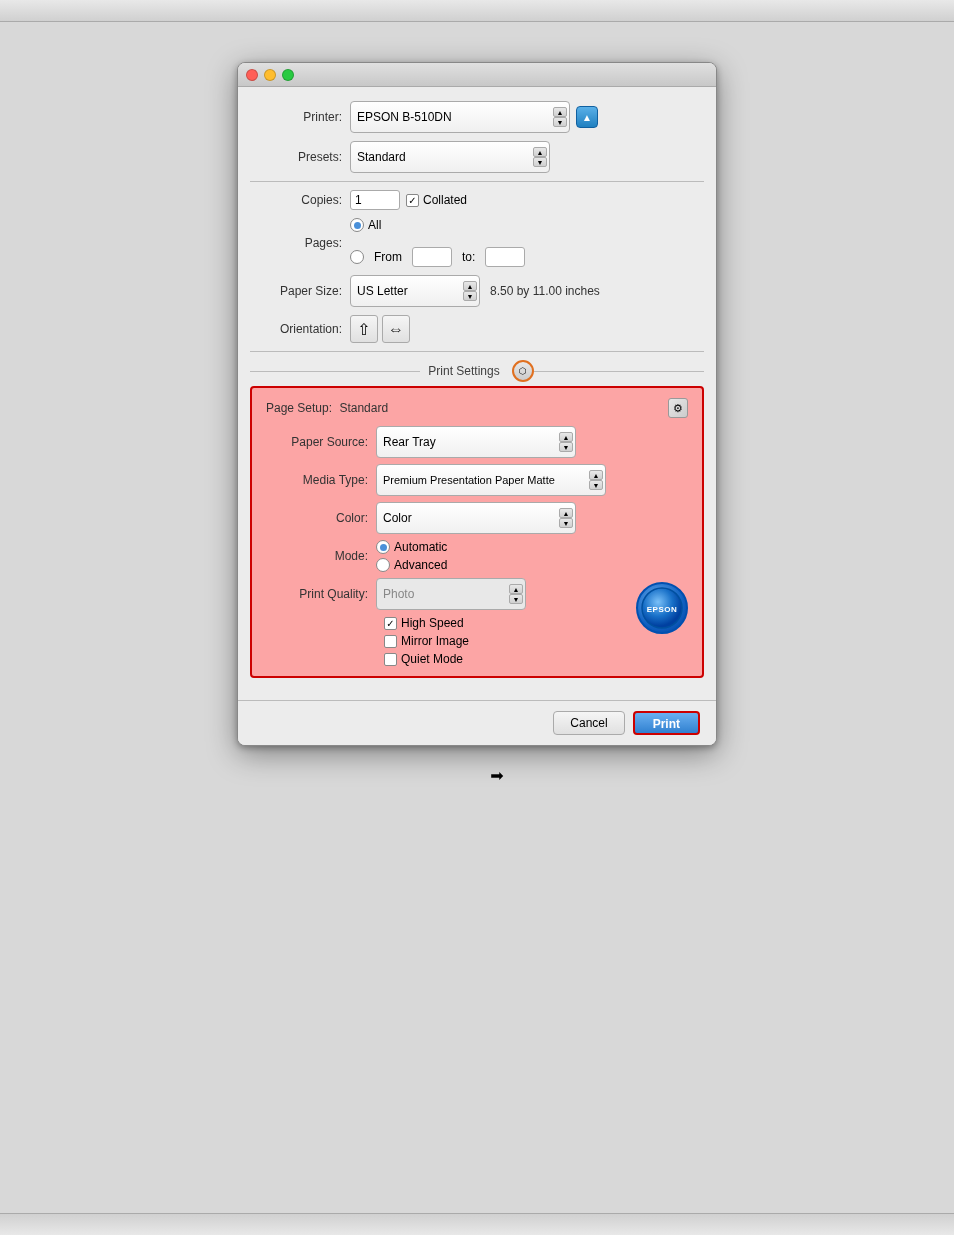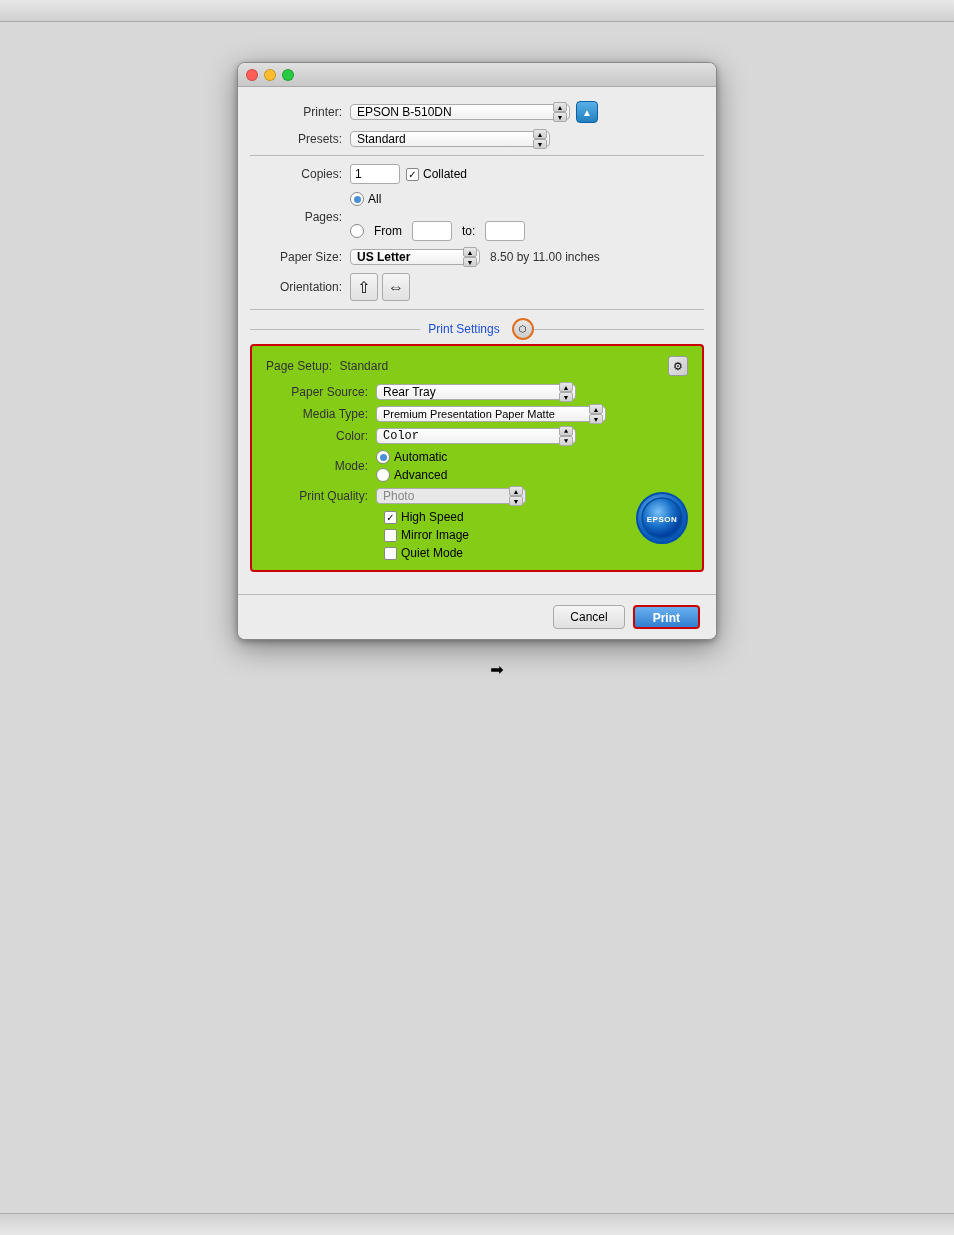--- a/index.html
+++ b/index.html
@@ -94,21 +94,21 @@
       align-items: center;
       gap: 6px;
     }
 
     .select-box {
       background: linear-gradient(to bottom, #fff, #f0f0f0);
       border: 1px solid #aaa;
       border-radius: 4px;
       padding: 2px 20px 2px 6px;
       font-size: 12px;
-      height: 16px;
+      height: 32px;
       position: relative;
       display: inline-flex;
       align-items: center;
       min-width: 160px;
     }
 
     .select-box-wide {
       min-width: 220px;
     }
 
@@ -207,21 +207,21 @@
     }
 
     .print-settings-bar {
       display: flex;
       align-items: center;
       margin: 4px 0;
     }
 
     .print-settings-label {
       font-size: 12px;
-      color: #1d4ed8;
+      color: #404040;
       padding: 0 8px;
     }
 
     .settings-stepper-inline {
       width: 22px;
       height: 22px;
       background: linear-gradient(to bottom, #e8e8e8, #ccc);
       border: 2px solid #e07020;
       border-radius: 50%;
       display: flex;
@@ -230,21 +230,21 @@
       font-size: 9px;
       cursor: pointer;
       margin-left: 4px;
     }
 
     .settings-section {
       border: 2px solid #cc0000;
       border-radius: 4px;
       padding: 10px 14px;
       margin: 4px 0 8px 0;
-      background: #84cc16;
+      background: #fca5a5;
     }
 
     .section-row {
       display: flex;
       align-items: center;
       margin-bottom: 6px;
     }
 
     .section-label {
       text-align: right;
@@ -461,21 +461,21 @@
               <span style="font-size:12px;">to:</span>
               <input type="text" class="text-input" style="width: 40px; margin-left: 4px;">
             </div>
           </div>
         </div>
       </div>
 
       <div class="form-row">
         <div class="form-label">Paper Size:</div>
         <div class="form-control-area">
-          <div class="select-box" style="min-width:130px;position:relative;font-weight:bold;">
+          <div class="select-box" style="min-width:130px;position:relative;">
             <span>US Letter</span>
             <div class="select-stepper" style="position:absolute;right:2px;">
               <div class="stepper-btn">▲</div>
               <div class="stepper-btn">▼</div>
             </div>
           </div>
           <span class="size-info">8.50 by 11.00 inches</span>
         </div>
       </div>
 
@@ -536,21 +536,21 @@
                 <div class="stepper-btn">▲</div>
                 <div class="stepper-btn">▼</div>
               </div>
             </div>
           </div>
         </div>
 
         <div class="section-row">
           <div class="section-label">Color:</div>
           <div class="section-value">
-            <div class="select-box" style="min-width:200px;position:relative;font-family:Liberation Mono, monospace;">
+            <div class="select-box" style="min-width:200px;position:relative;">
               <span>Color</span>
               <div class="select-stepper" style="position:absolute;right:2px;">
                 <div class="stepper-btn">▲</div>
                 <div class="stepper-btn">▼</div>
               </div>
             </div>
           </div>
         </div>
 
         <div class="section-row">

